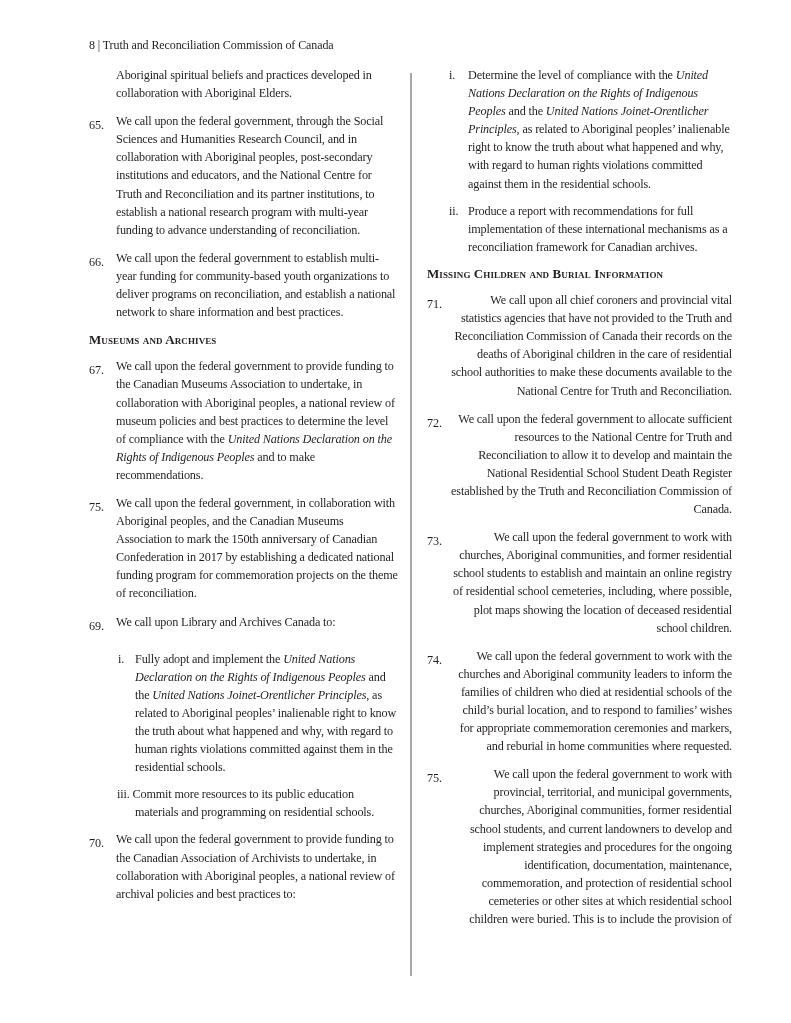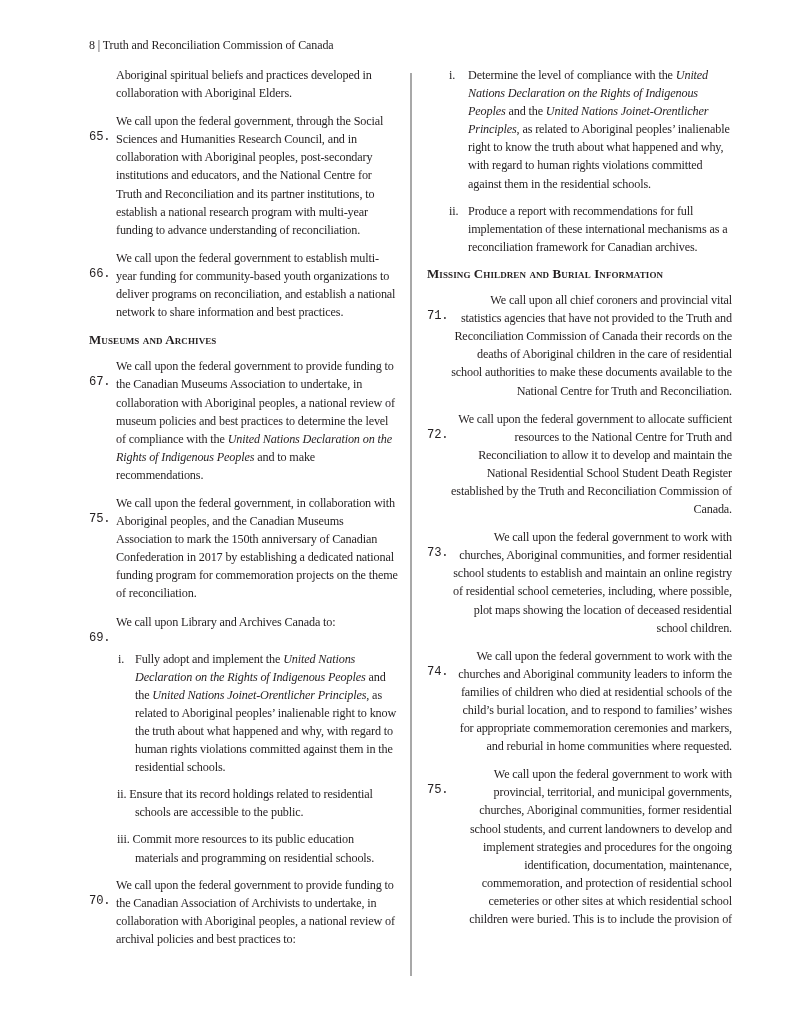--- a/index.html
+++ b/index.html
@@ -18,21 +18,21 @@
   }
   .col-left { left: 89px; width: 310px; }
   .col-right { left: 427px; width: 305px; }
   .divider {
     position: absolute; left: 410px; top: 73px; width: 2px; height: 903px;
     background: #a8a8a8;
   }
   p { margin: 0; }
   .cont { padding-left: 27px; margin-bottom: 10px; }
   .item { position: relative; padding-left: 27px; margin-bottom: 10px; }
-  .item .num { position: absolute; left: 0; top: 16px; font-family: Liberation Mono, monospace; }
+  .item .num { position: absolute; left: 0; top: 4px; }
   .heading {
     font-weight: bold; font-variant: small-caps; font-size: 13px;
     letter-spacing: 0.1px; margin: 10px 0 8px 0;
   }
   .sub { position: relative; padding-left: 46px; margin-bottom: 9px; }
   .sub .num { position: absolute; left: 29px; top: 0; }
   .sub2 { padding-left: 46px; text-indent: -18px; margin-left: 0; margin-bottom: 9px; }
   .sub2 .num { display: inline; }
   .rsub { position: relative; padding-left: 41px; margin-bottom: 9px; }
   .rsub .num { position: absolute; left: 22px; top: 0; }
@@ -78,21 +78,20 @@
   <div class="item" style="margin-bottom:19px;">
     <span class="num">69.</span>
     <p>We call upon Library and Archives Canada to:</p>
   </div>
 
   <div class="sub">
     <span class="num">i.</span>
     <p><span>Fully adopt and implement the </span><em>United Nations Declaration on the Rights of Indigenous Peoples</em><span> and the </span><em>United Nations Joinet-Orentlicher Principles</em><span>, as related to Aboriginal peoples’ inalienable right to know the truth about what happened and why, with regard to human rights violations committed against them in the residential schools.</span></p>
   </div>
 
-  <p class="sub2"><span class="num">ii.</span> <span>Ensure that its record holdings related to residential schools are accessible to the public.</span></p>
 
   <p class="sub2"><span class="num">iii.</span> <span>Commit more resources to its public education materials and programming on residential schools.</span></p>
 
   <div class="item">
     <span class="num">70.</span>
     <p>We call upon the federal government to provide funding to the Canadian Association of Archivists to undertake, in collaboration with Aboriginal peoples, a national review of archival policies and best practices to:</p>
   </div>
 </div>
 
 <div class="divider"></div>

